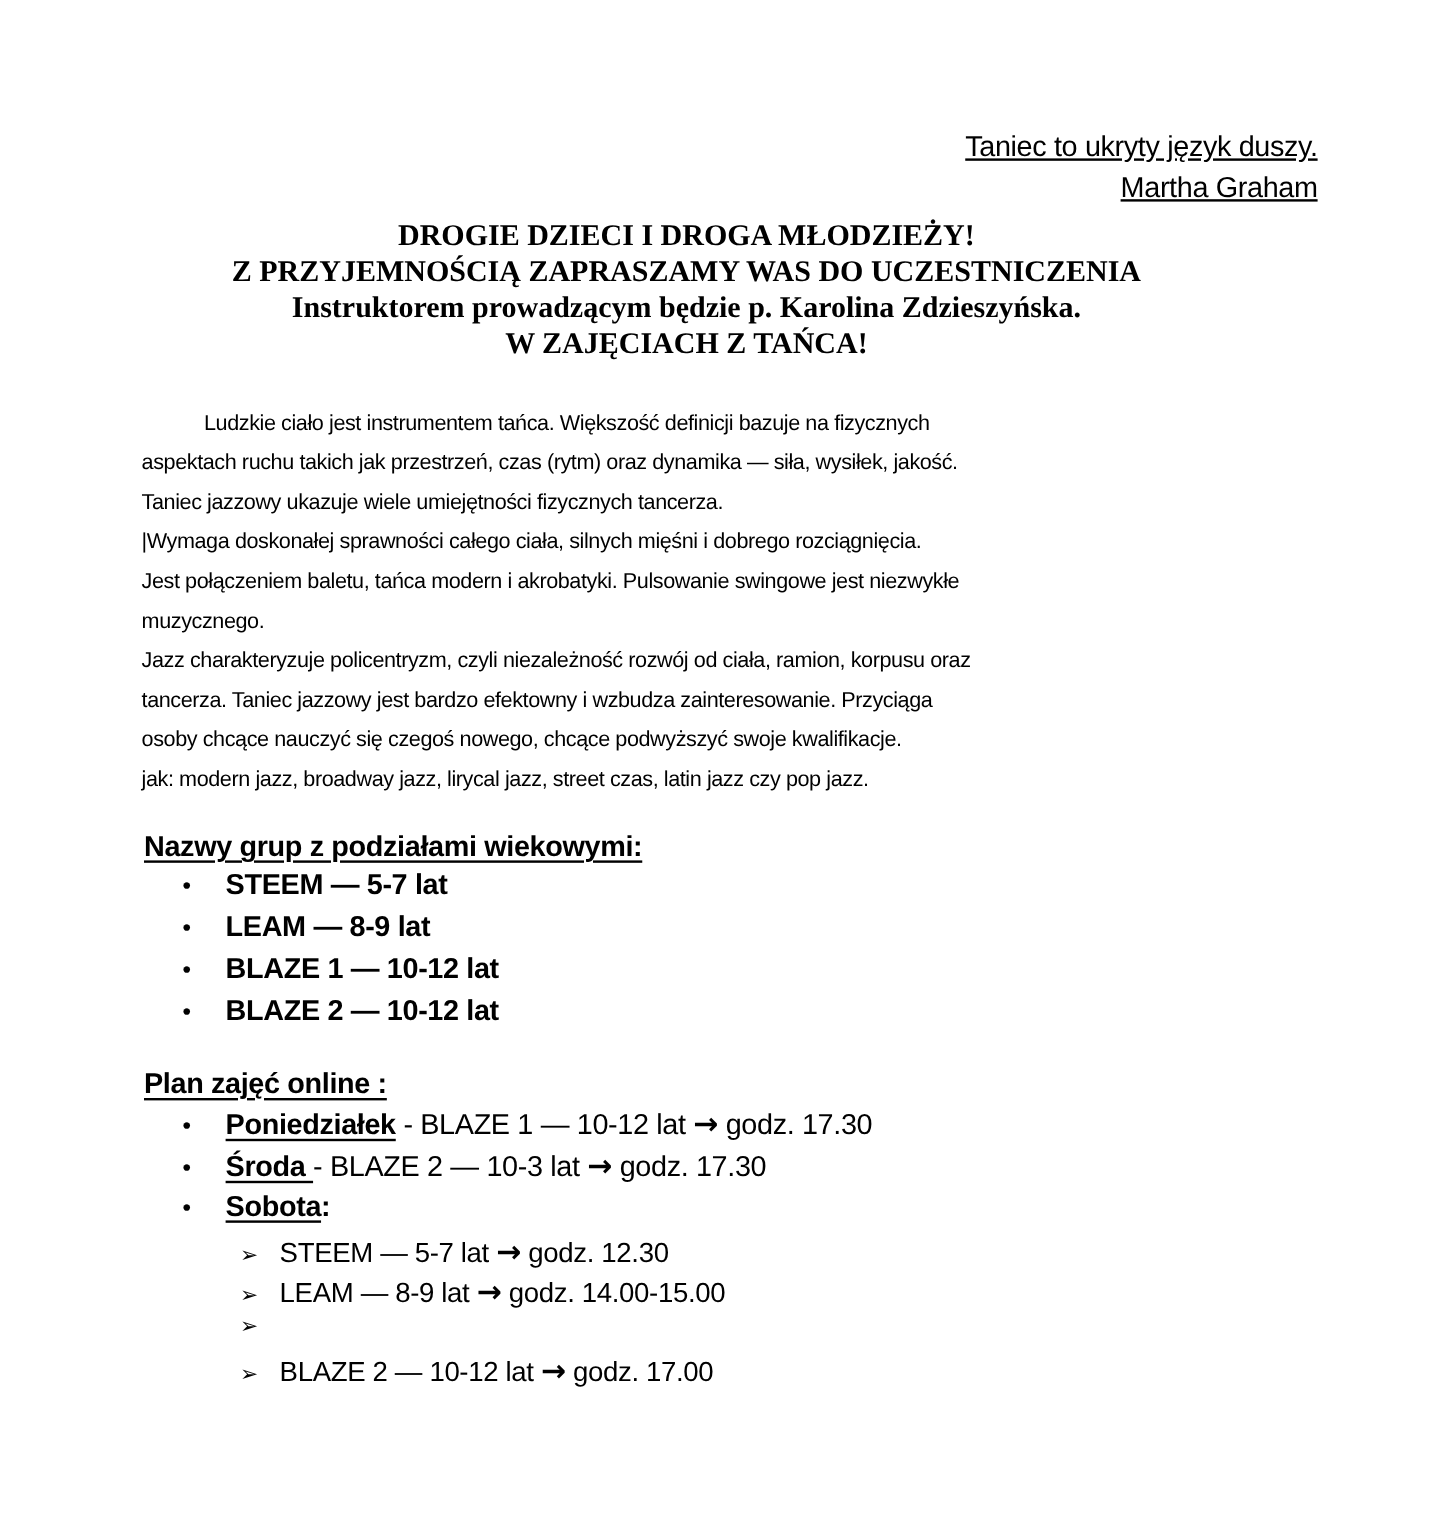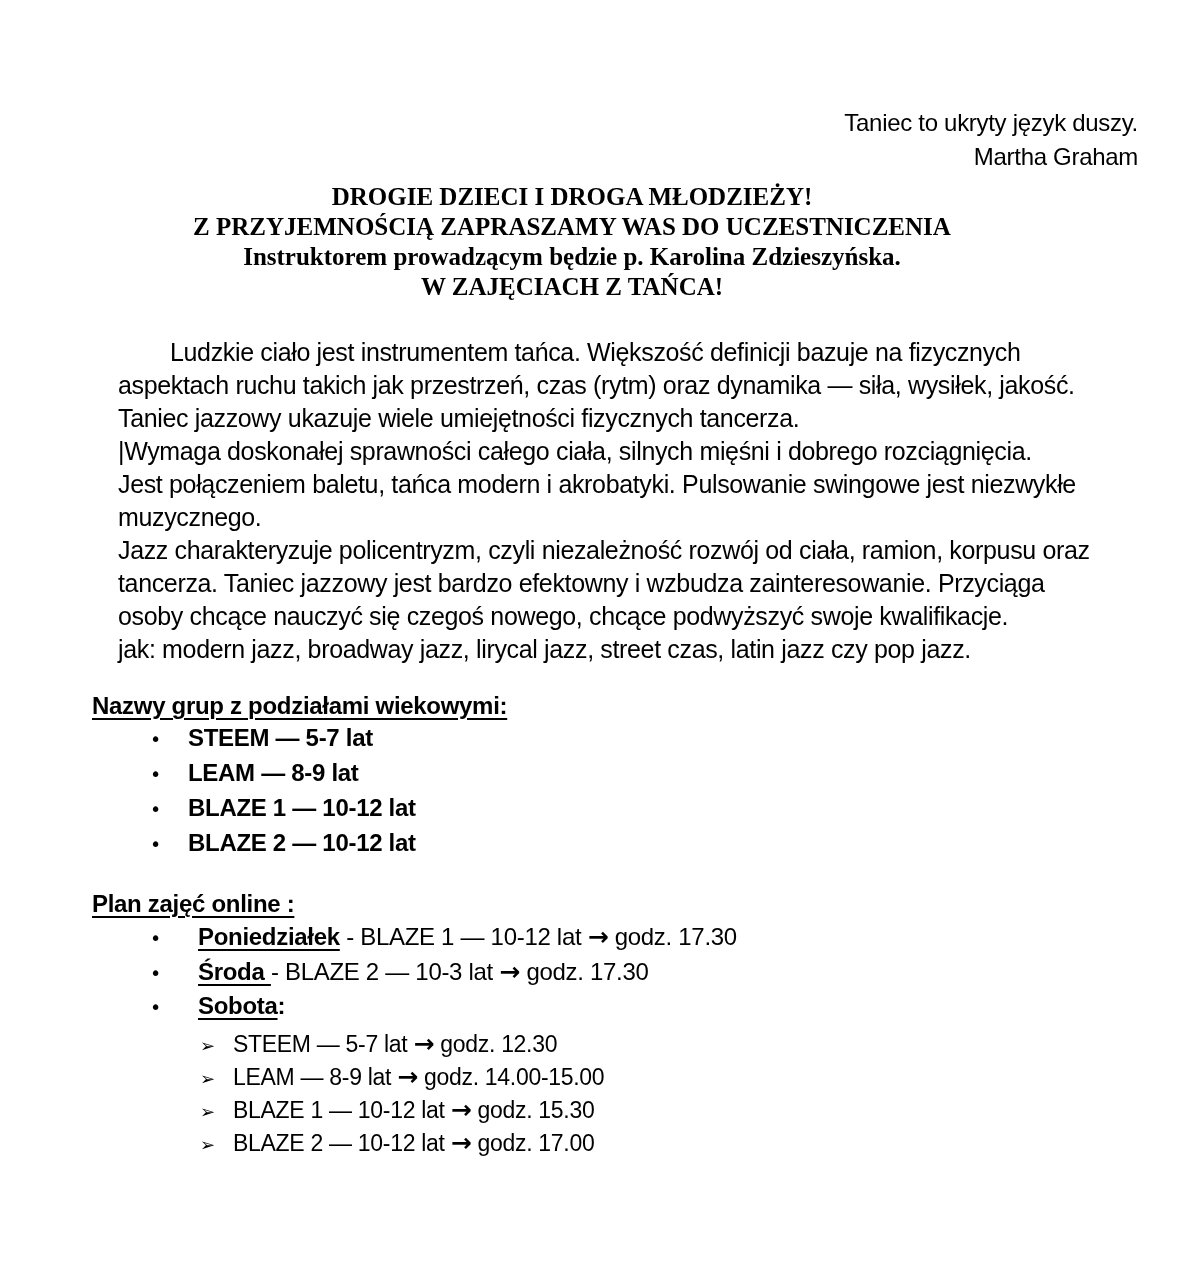--- a/index.html
+++ b/index.html
@@ -10,48 +10,49 @@
     margin: 0 auto;
     background: #ffffff;
     color: #000000;
     font-family: "Liberation Sans", "DejaVu Sans", sans-serif;
     overflow: hidden;
     box-sizing: border-box;
   }
   
   .quote-block {
     padding-top: 106px;
-    padding-right: 62px;
+    padding-right: 102px;
     text-align: right;
     font-size: 24px;
     line-height: 34px;
     letter-spacing: -0.3px;
+    text-decoration: underline;
   }
   
   .heading-block {
     margin-top: 8px;
     padding-right: 56px;
     text-align: center;
     font-family: "Liberation Serif", "DejaVu Serif", serif;
     font-weight: bold;
     font-size: 25px;
     line-height: 30px;
   }
   
   .body-block {
     margin: 34px 40px 0 118px;
-    font-size: 25px;
+    font-size: 18px;
     line-height: 33px;
     letter-spacing: -0.35px;
     white-space: nowrap;
   }
   .body-line.indent { text-indent: 52px; }
   
   .section-title {
-    margin-left: 92px;
+    margin-left: 120px;
     font-size: 24px;
     font-weight: bold;
     letter-spacing: -0.3px;
   }
   .underlined {
     text-decoration: underline;
     text-decoration-thickness: 2px;
     text-underline-offset: 4px;
   }
   .groups-block { margin-top: 26px; }
@@ -71,21 +72,20 @@
     flex: 0 0 38px;
     font-size: 19px;
     font-family: "DejaVu Sans", sans-serif;
   }
   .bullet-row .bold-label { font-weight: bold; }
   .day-label {
     font-weight: bold;
     text-decoration: underline;
     text-decoration-thickness: 2px;
     text-underline-offset: 4px;
-    margin-left: 10px;
   }
   .plain-text { font-weight: normal; }
   .sub-list { margin-top: 2px; }
   .sub-row {
     display: flex;
     align-items: baseline;
     margin-left: 200px;
     height: 33px;
     font-size: 23px;
     letter-spacing: -0.3px;
@@ -182,21 +182,20 @@
         <div class="sub-row">
           <span class="sub-bullet">➢</span>
           <span><span>STEEM — 5-7 lat </span><span class="arrow-glyph">→</span><span> godz. 12.30</span></span>
         </div>
         <div class="sub-row">
           <span class="sub-bullet">➢</span>
           <span><span>LEAM — 8-9 lat </span><span class="arrow-glyph">→</span><span> godz. 14.00-15.00</span></span>
         </div>
         <div class="sub-row">
           <span class="sub-bullet">➢</span>
-          <span><span>BLAZE 1 — 10-12 lat </span><span class="arrow-glyph">→</span><span> godz. 15.30</span></span>
         </div>
         <div class="sub-row">
           <span class="sub-bullet">➢</span>
           <span><span>BLAZE 2 — 10-12 lat </span><span class="arrow-glyph">→</span><span> godz. 17.00</span></span>
         </div>
       </div>
 
     </div>
   </div>
 

